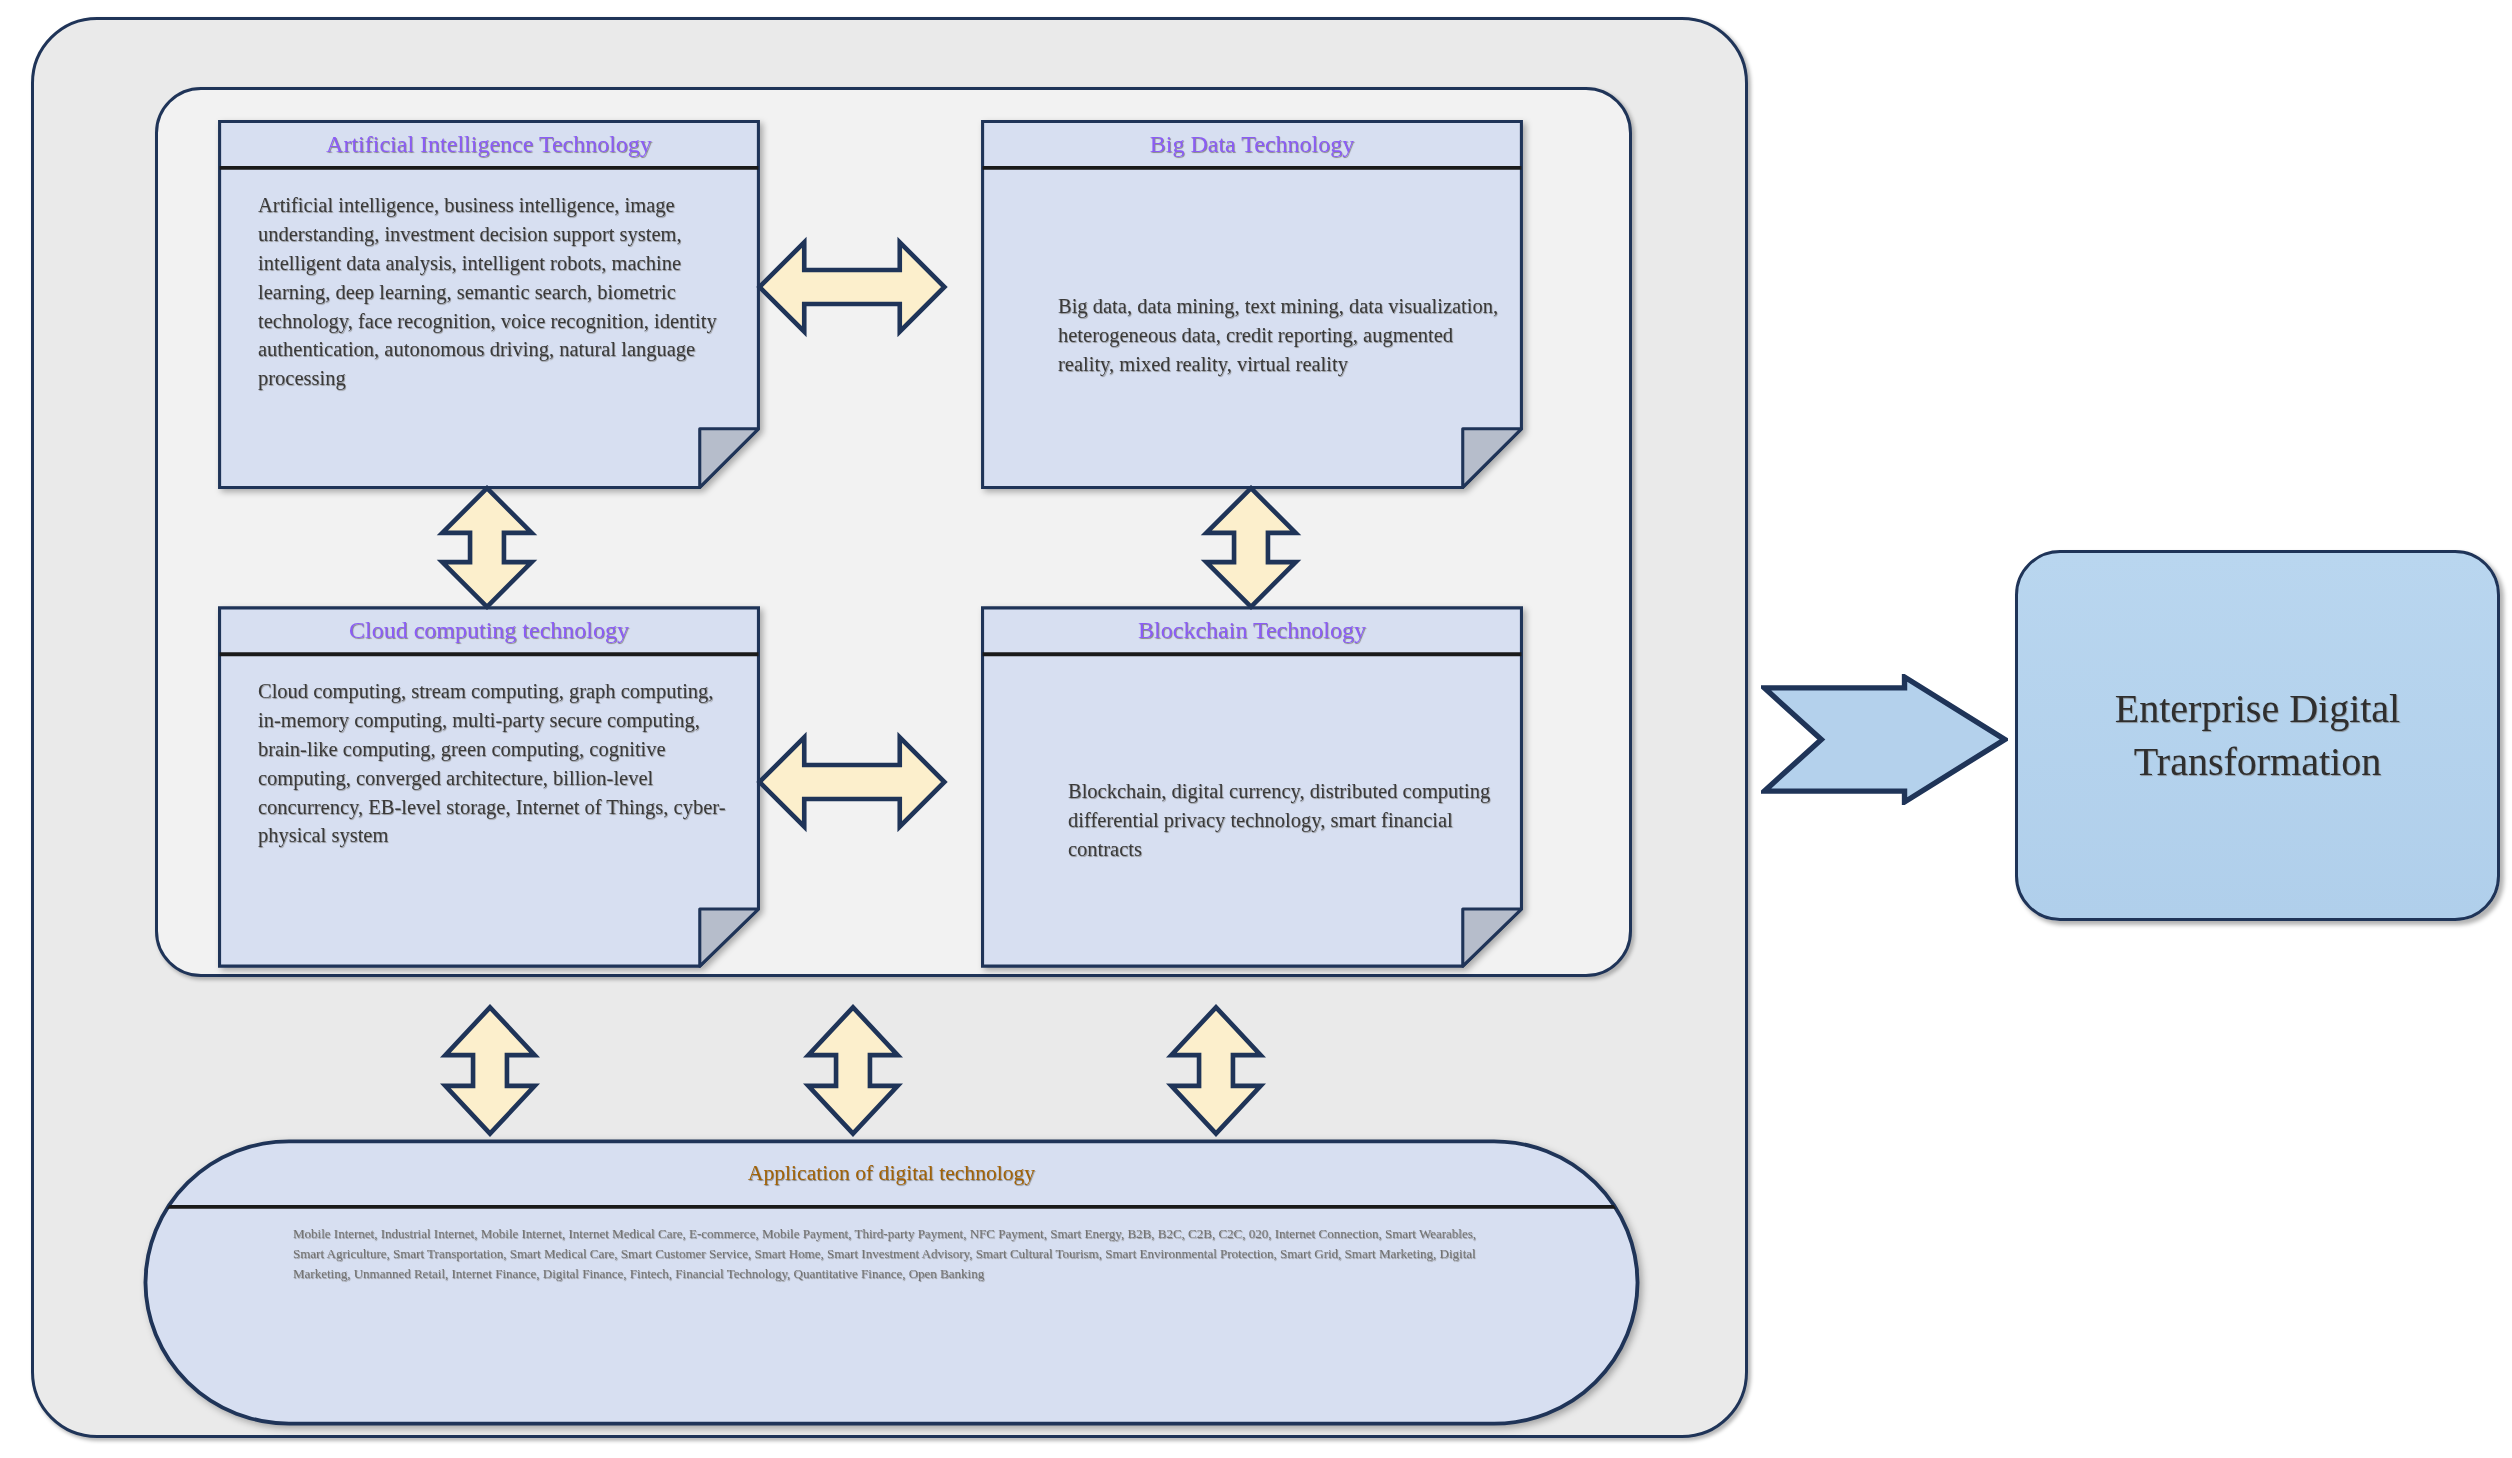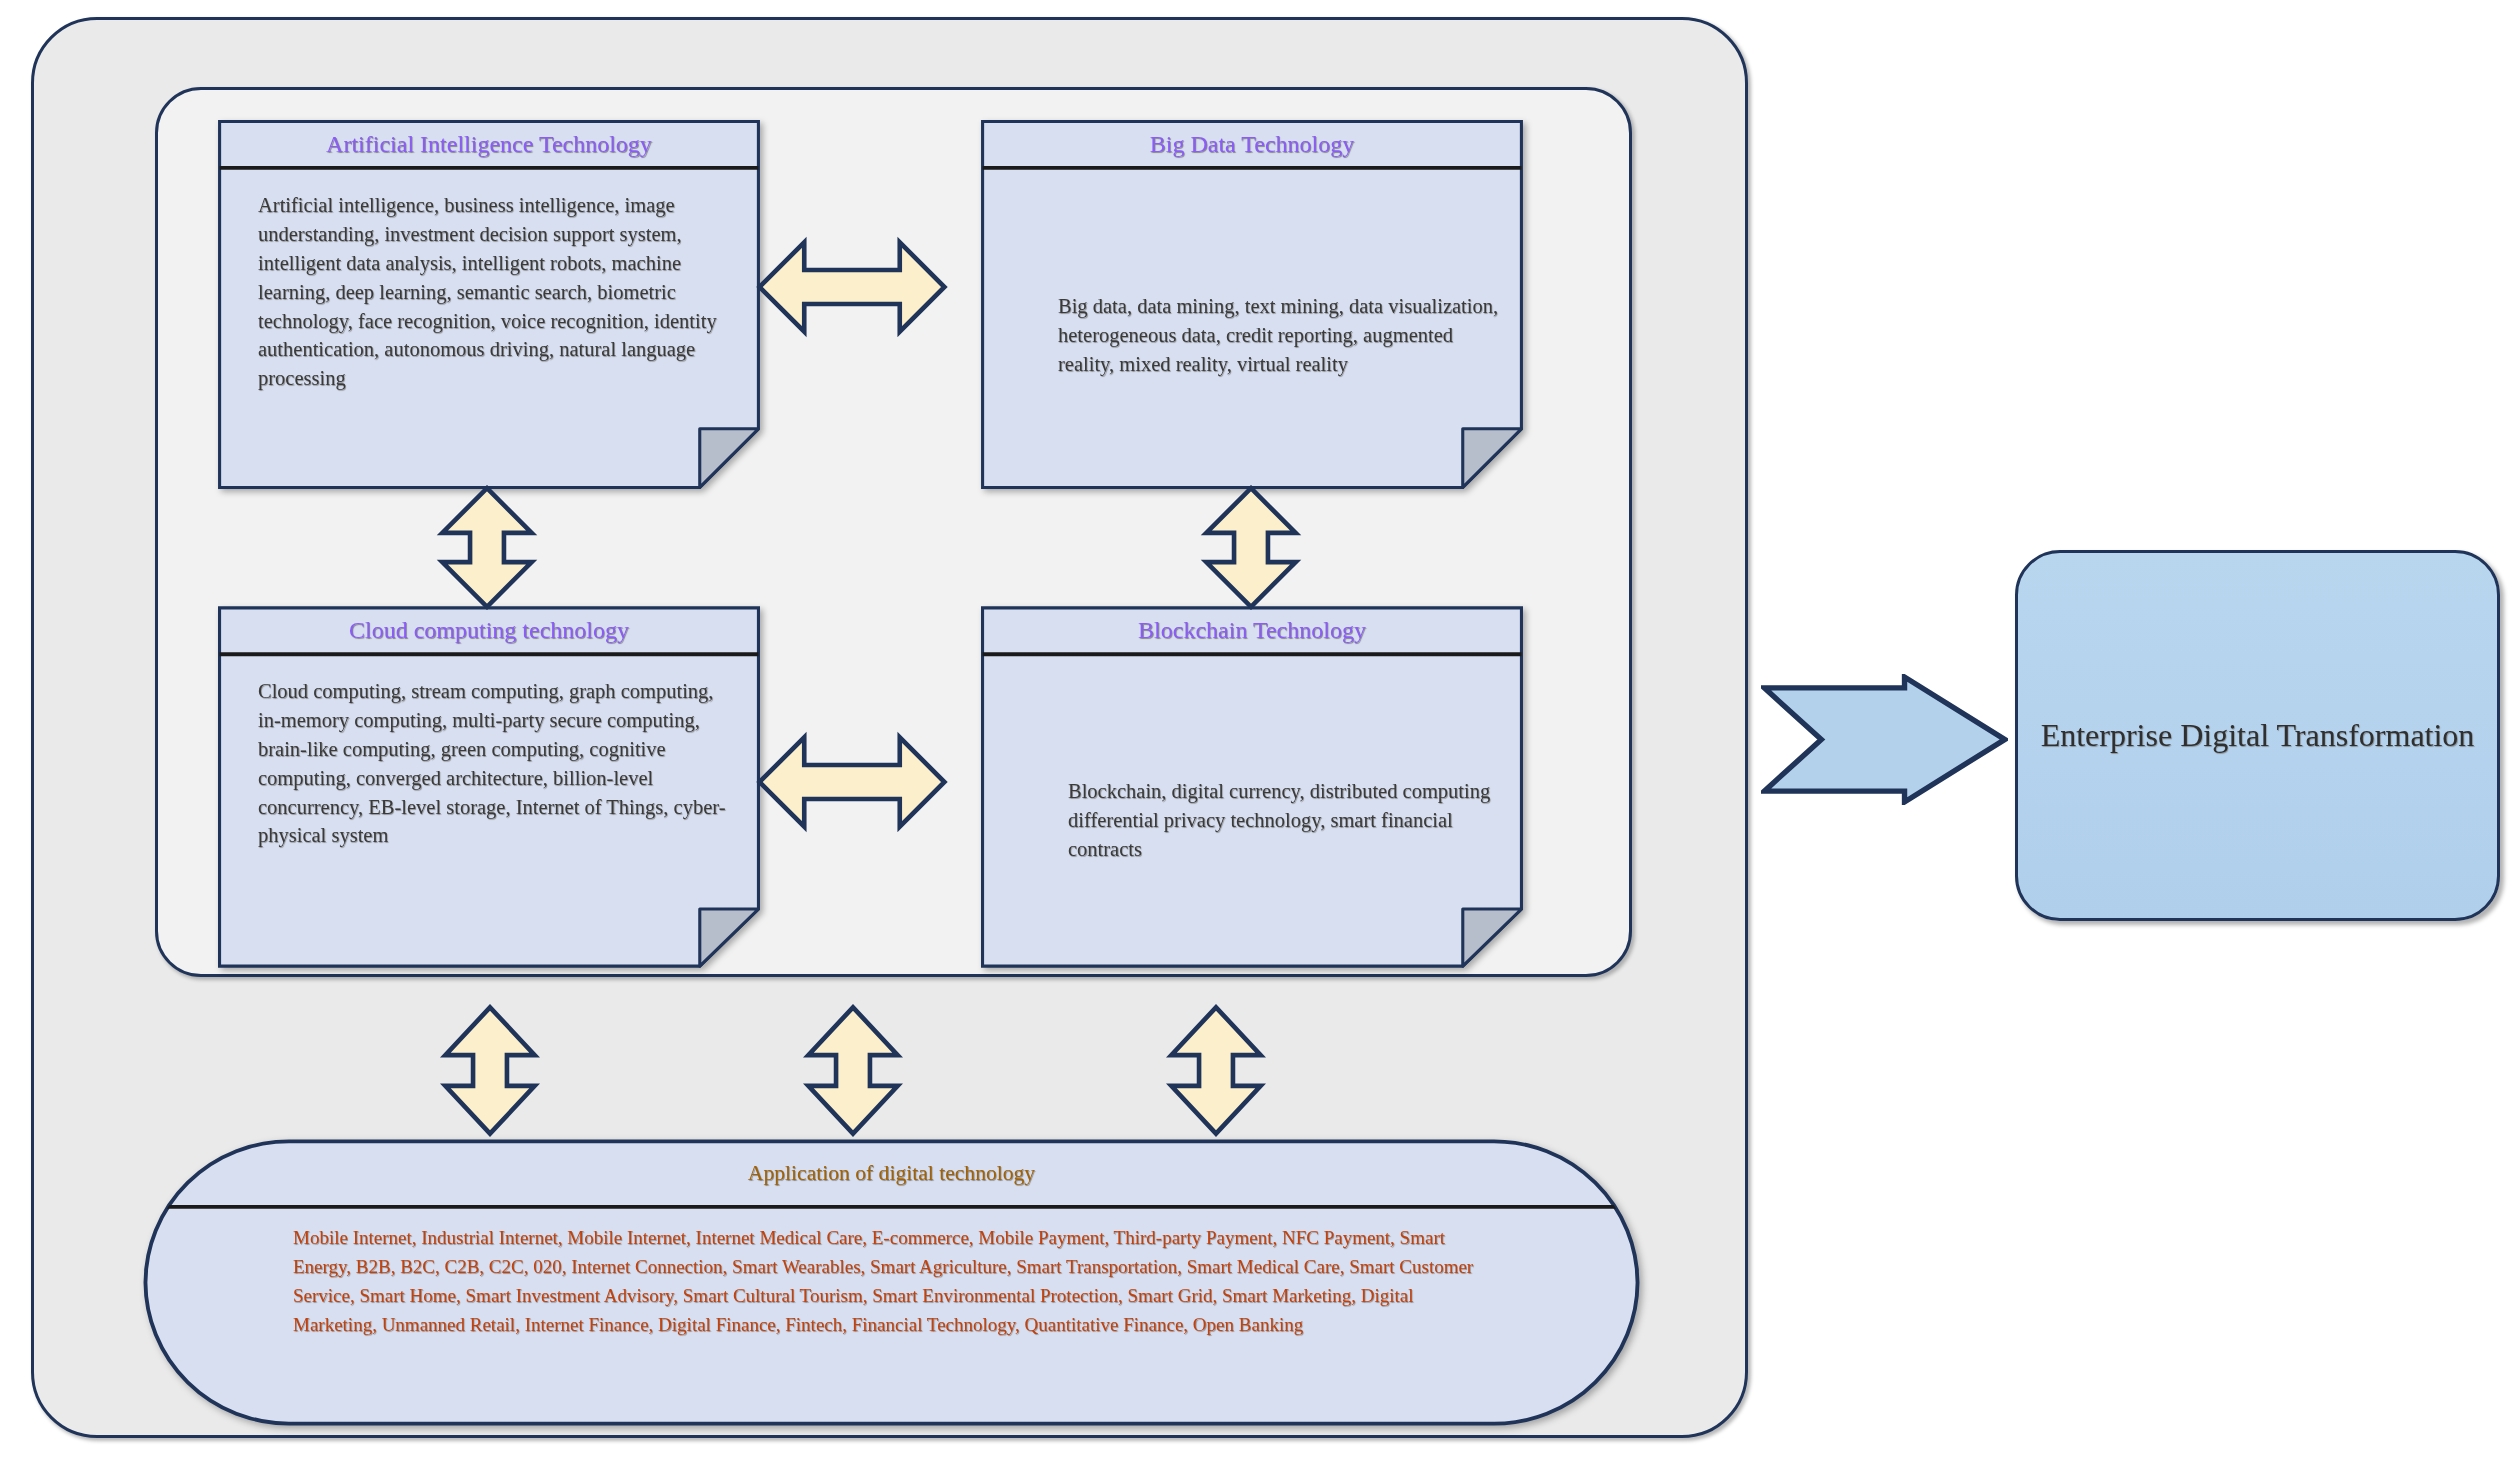--- a/index.html
+++ b/index.html
@@ -68,34 +68,34 @@
   }
   #app-oval .oval-svg{position:absolute;left:0;top:0;}
   #app-oval .oval-head{
     position:absolute;left:0;right:0;top:0;height:68px;
     display:flex;align-items:center;justify-content:center;
     font-size:21.6px;color:#a16207;
     text-shadow:0.8px 0.8px 0.8px rgba(125,125,125,.85);
   }
   #app-oval .oval-body{
     position:absolute;left:151px;top:85px;width:1205px;
-    font-size:19px;line-height:1.52;color:#c2410c;
+    font-size:13px;line-height:1.52;color:#737373;
     text-shadow:0.8px 0.8px 0.8px rgba(130,130,130,.8);
   }
 
   
   #result-box{
     position:absolute;left:2015px;top:550px;width:485px;height:371px;
     background:linear-gradient(180deg,#b9d6ef 0%,#b0cfeb 100%);
     border:3.9px solid #1f3458;border-radius:45px;box-sizing:border-box;
     display:flex;align-items:center;justify-content:center;text-align:center;
     box-shadow:3.1px 3.9px 4.6px rgba(0,0,0,.30);
   }
   #result-box .result-label{
-    font-size:32px;line-height:1.32;color:#2f2f2f;
+    font-size:40px;line-height:1.32;color:#2f2f2f;
     text-shadow:0.8px 0.8px 0.8px rgba(120,120,120,.7);
     padding:0 17px;
   }
 
   
   .arrow{position:absolute;}
   .arrow svg{display:block;}
   .a-h-top   {left:756px; top:230px;  width:192px;height:114px;}
   .a-h-bot   {left:756px; top:725px;  width:192px;height:114px;}
   .a-v-left  {left:430px; top:485px;  width:114px;height:125px;}

